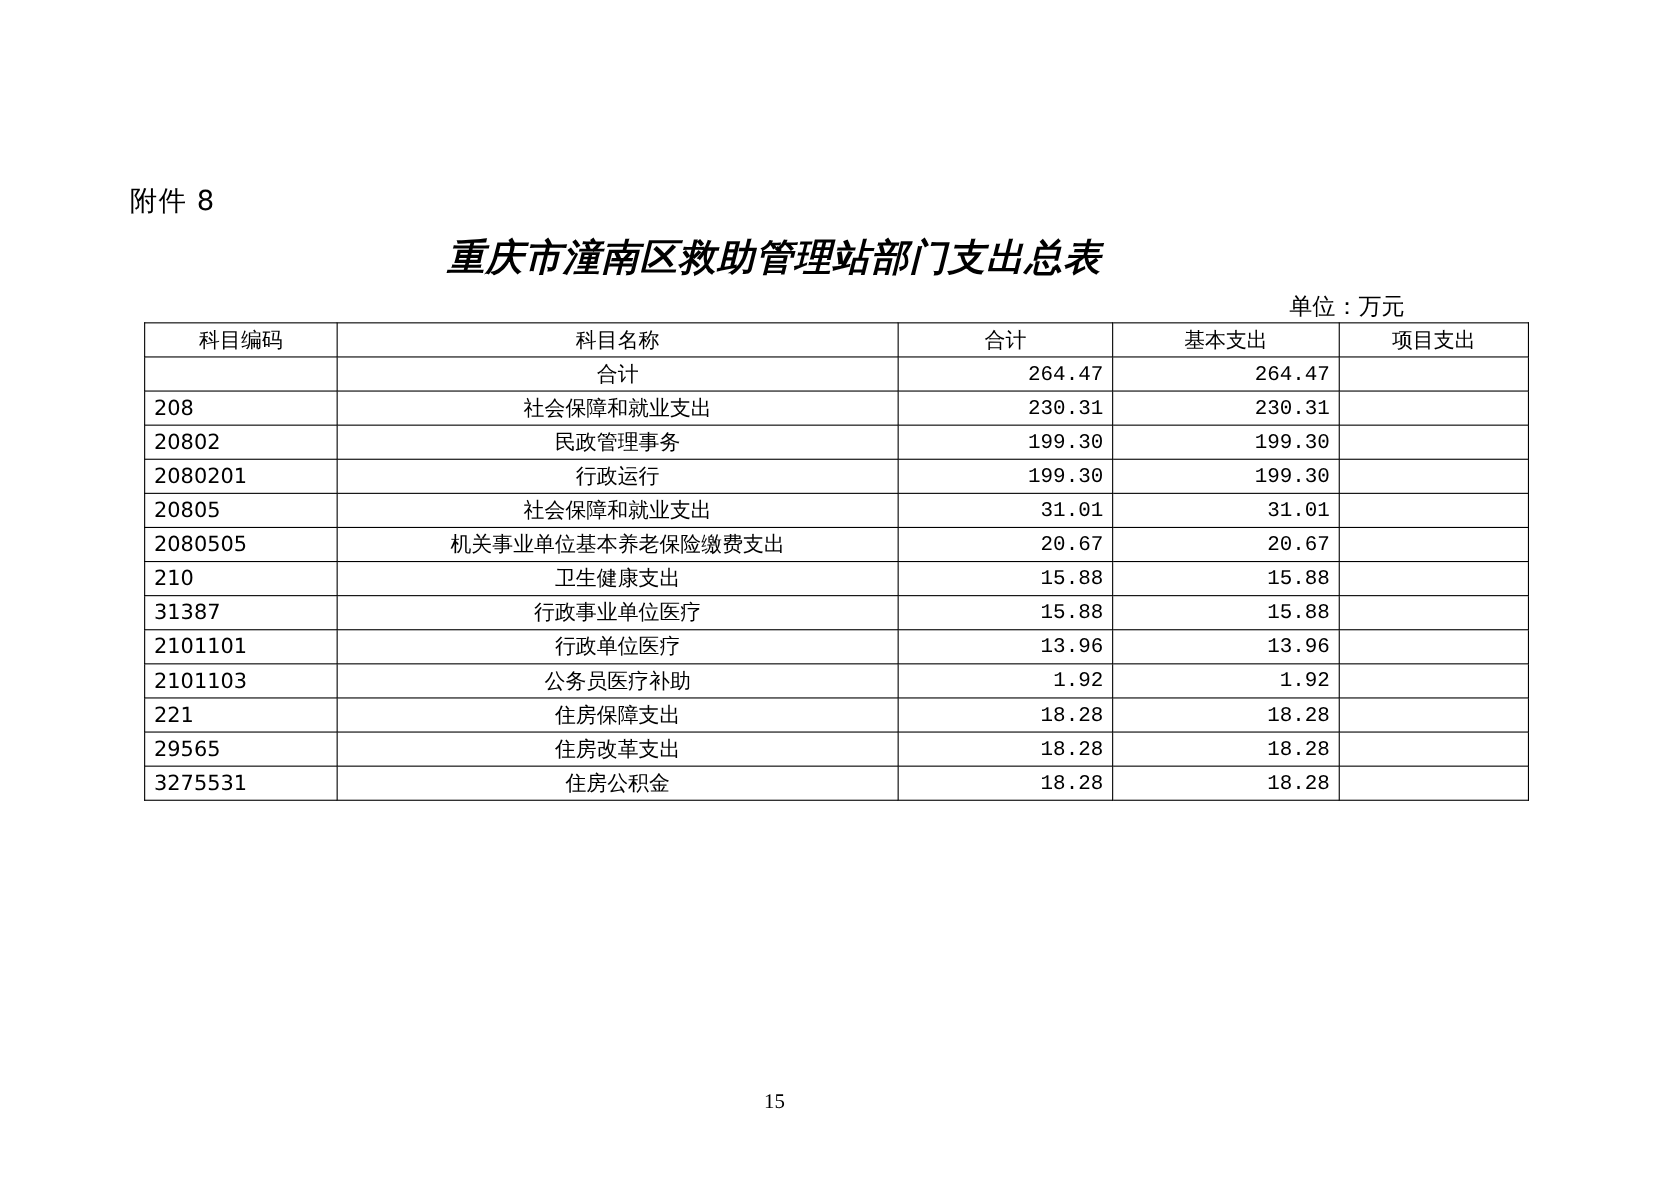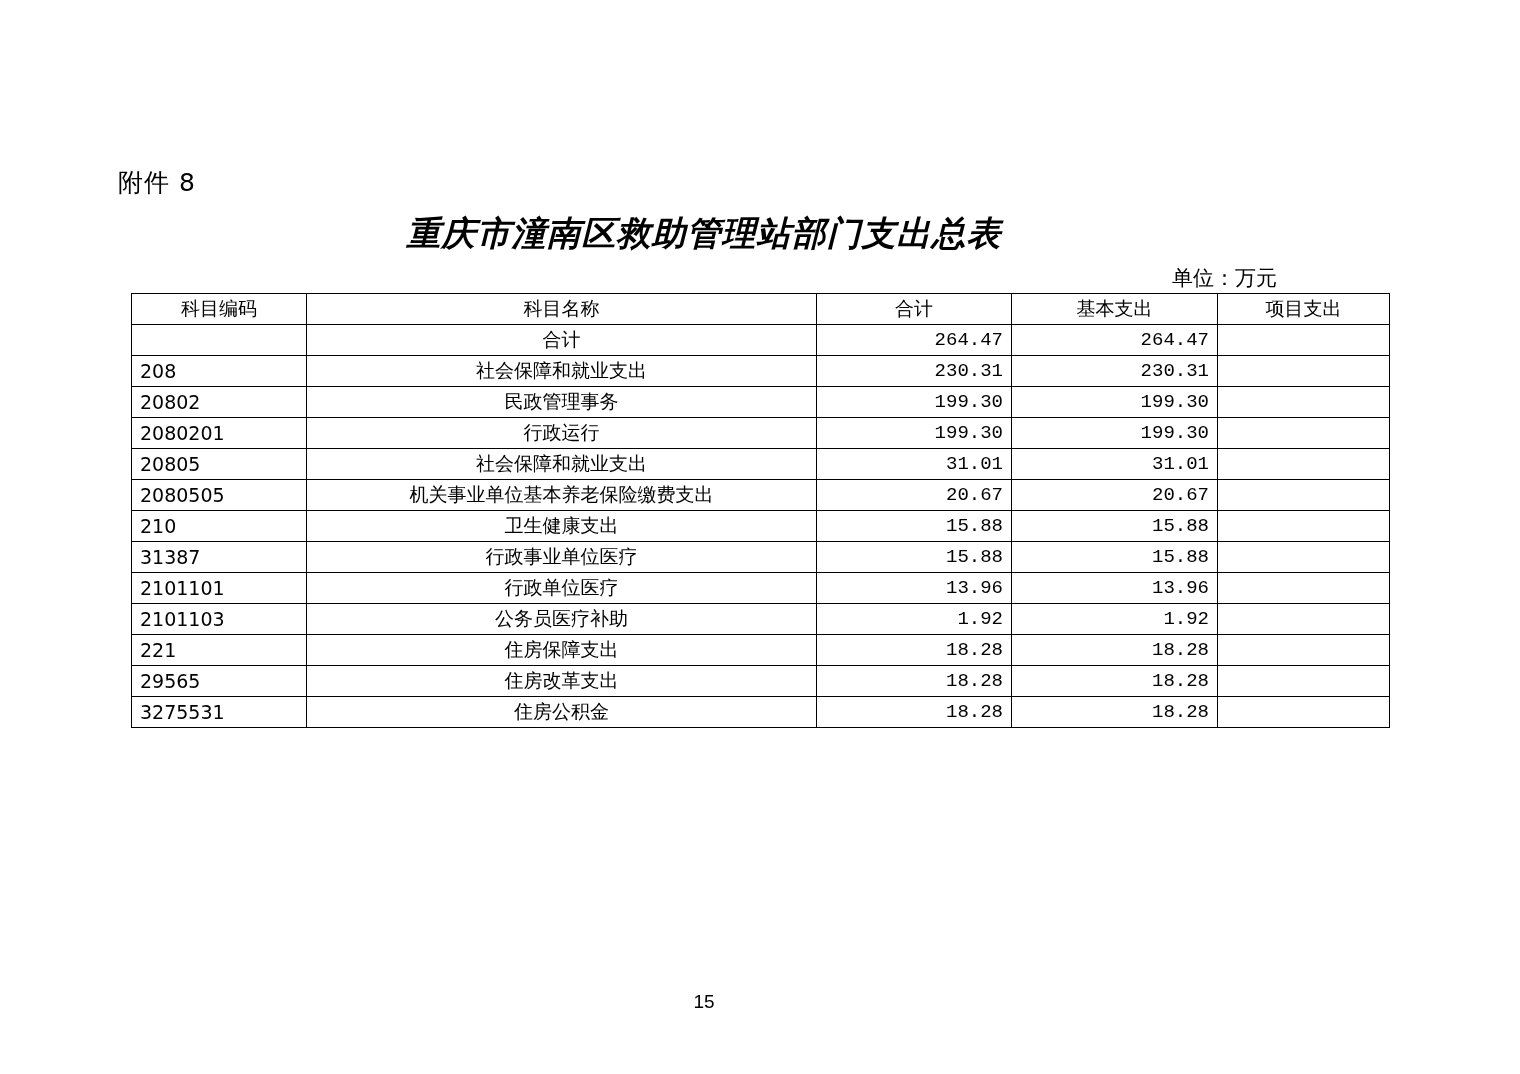--- a/index.html
+++ b/index.html
@@ -88,21 +88,21 @@
   .indent-1 { padding-left: 30px; }
   .indent-2 { padding-left: 52px; }
 
   .page-number {
     position: absolute;
     left: 0;
     right: 0;
     top: 965px;
     text-align: center;
     font-size: 19px;
-    font-family: Liberation Sans, sans-serif;
+    font-family: Liberation Serif, serif;
   }
 </style>
 </head>
 <body>
 
 <div class="page">
 
   <div class="attachment-label">附件 8</div>
 
   <div class="doc-title">重庆市潼南区救助管理站部门支出总表</div>

